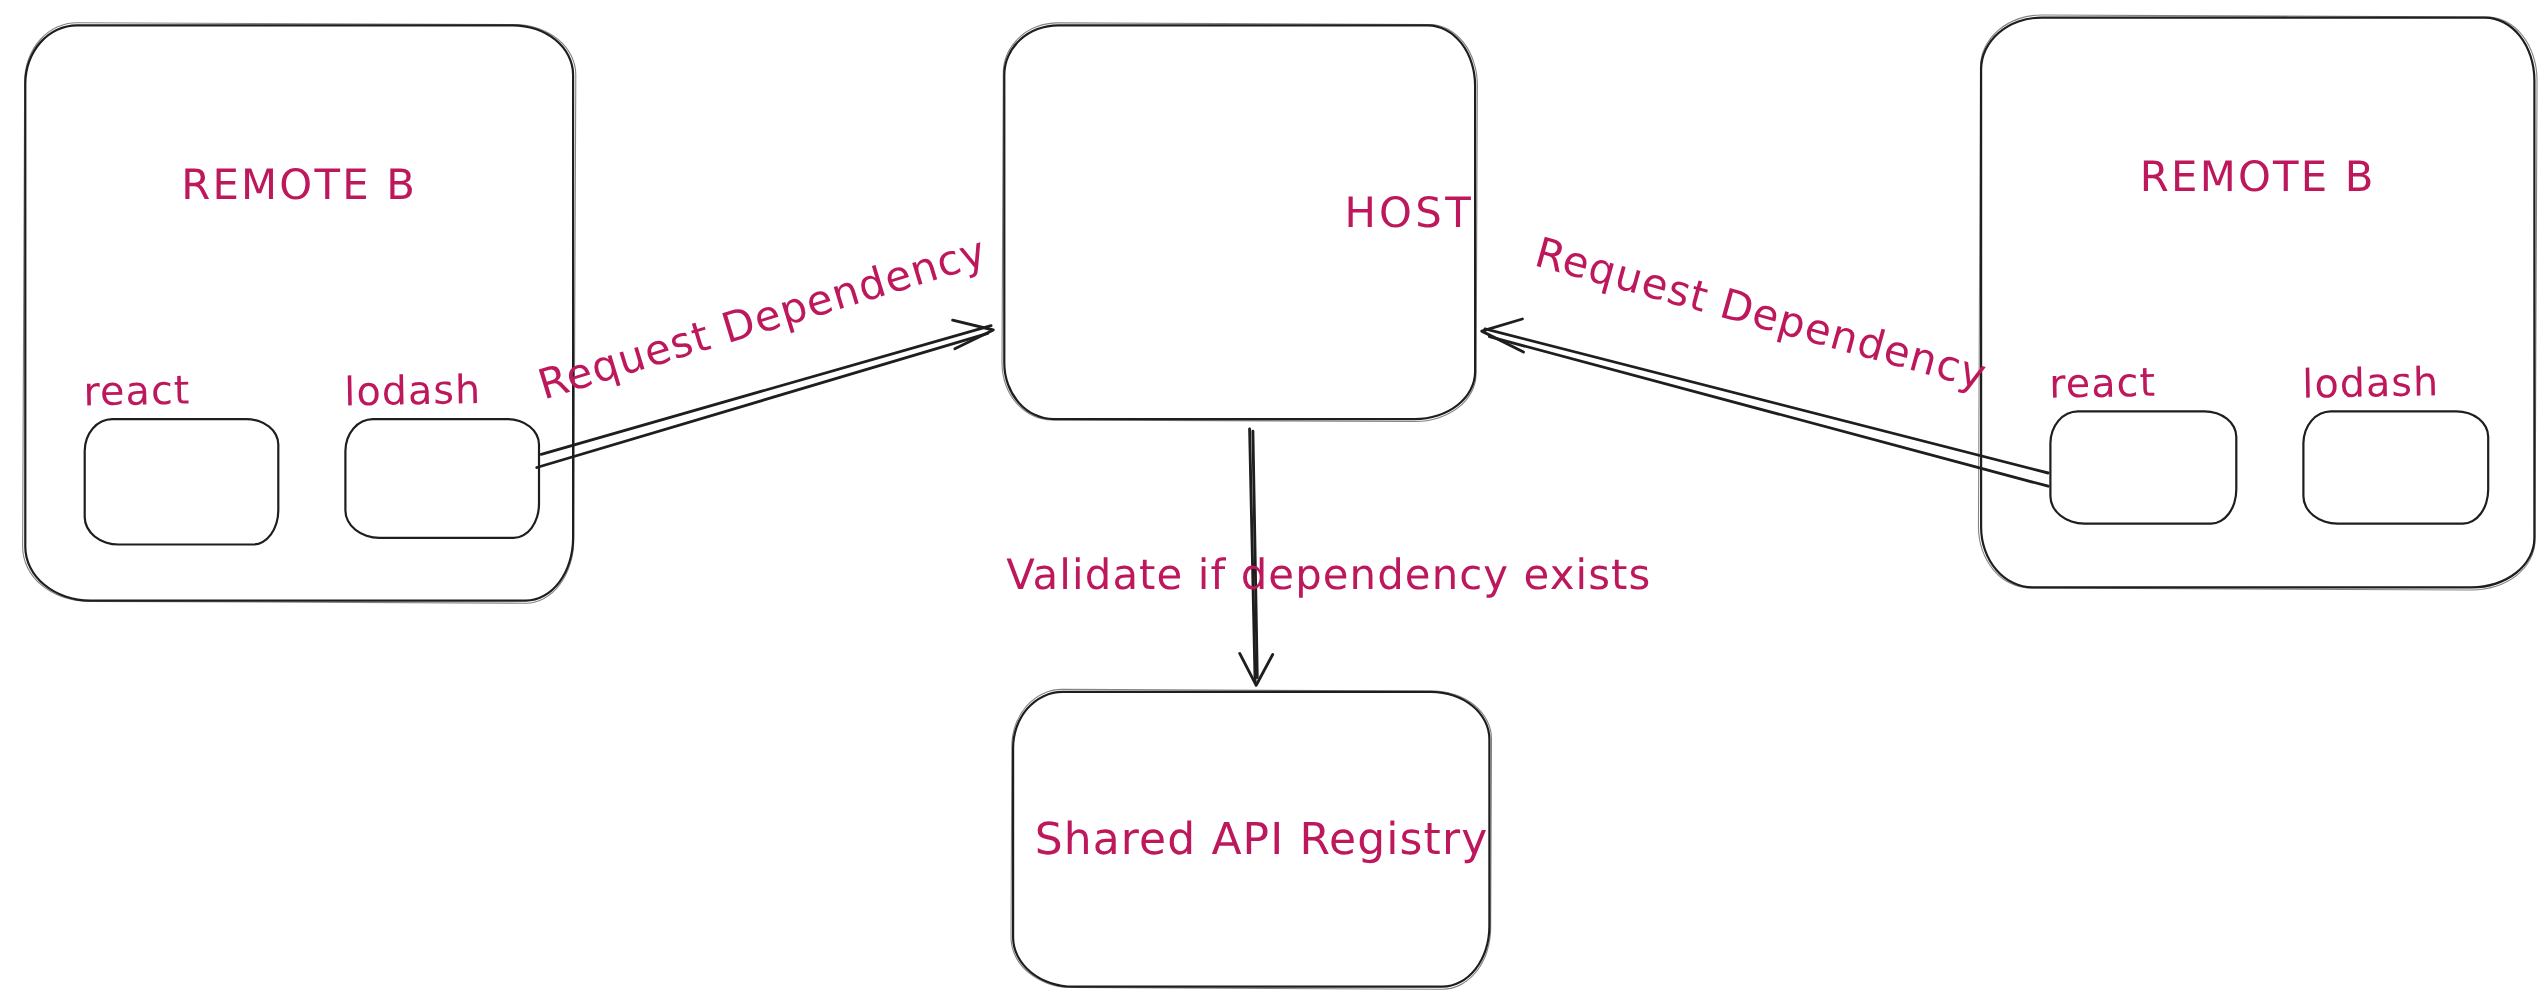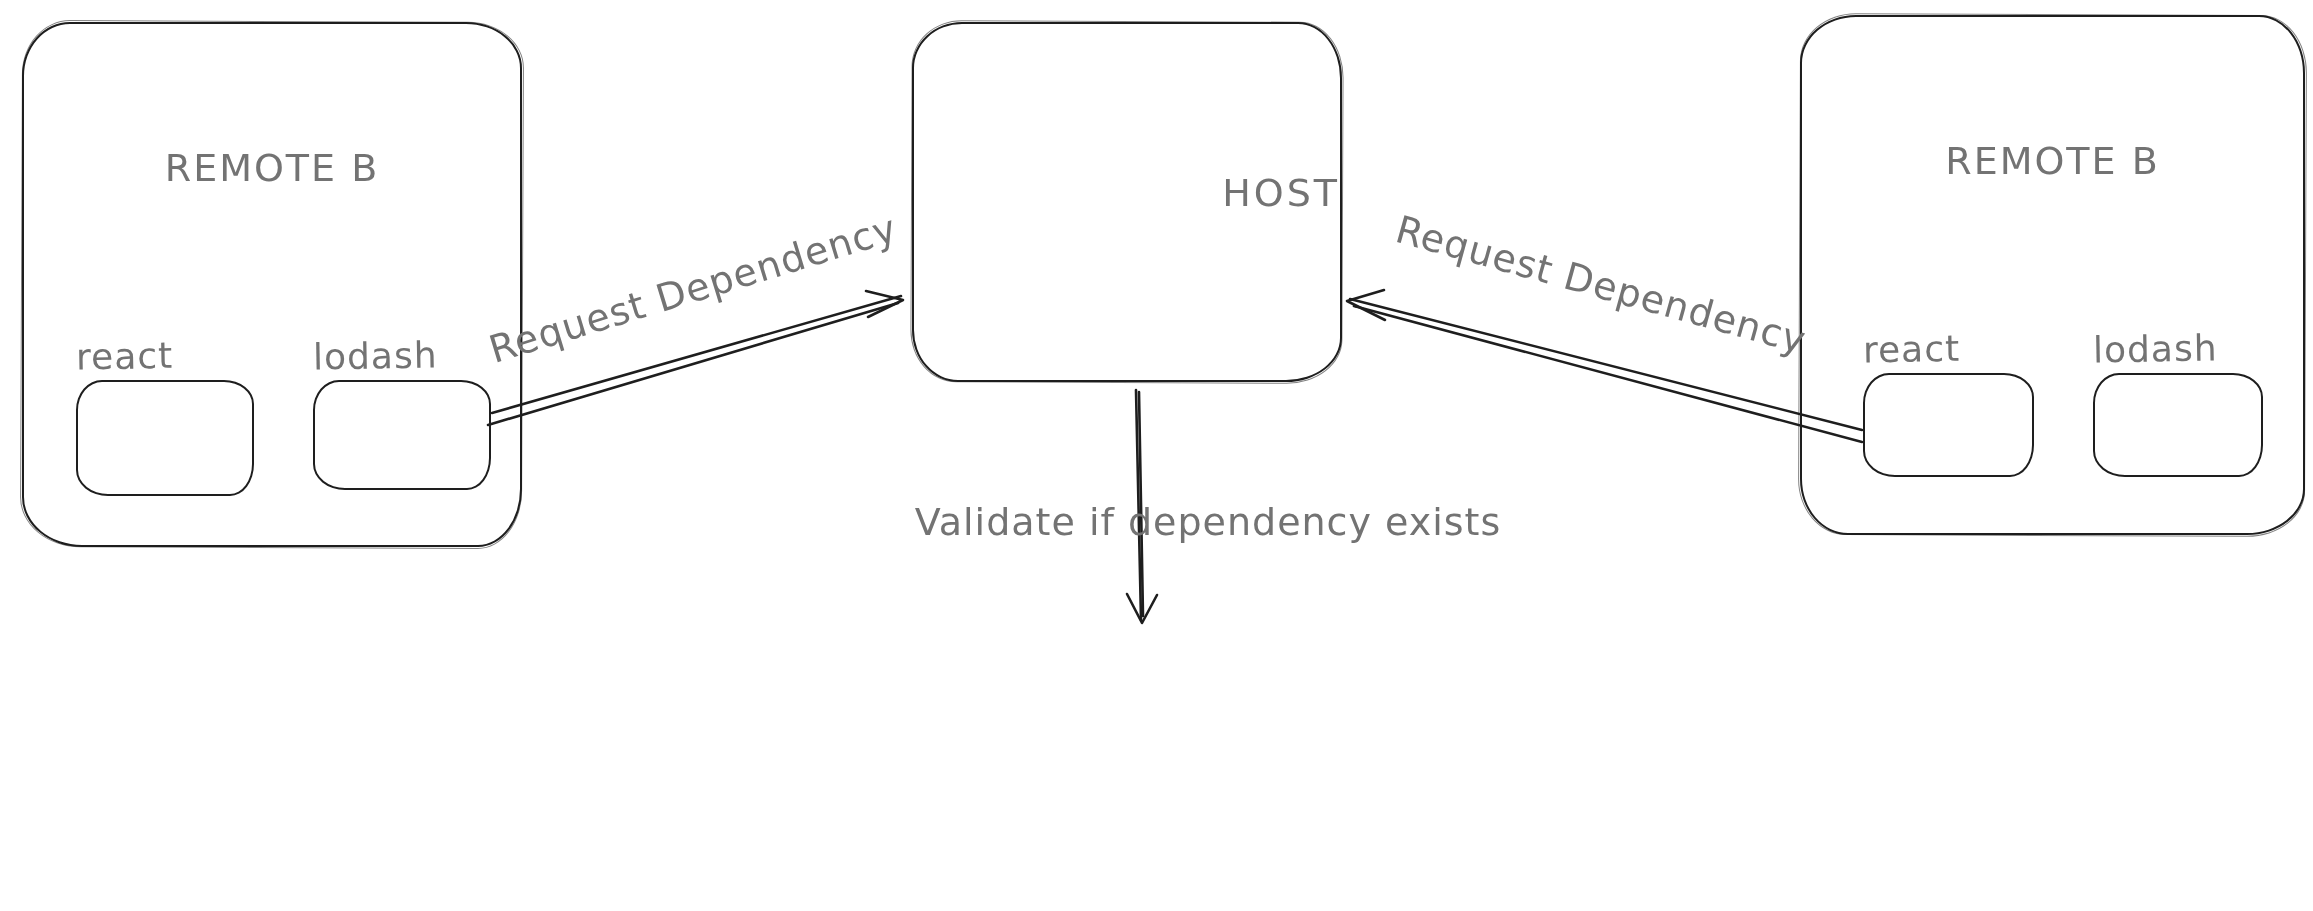--- a/index.html
+++ b/index.html
@@ -3,21 +3,21 @@
 <meta charset="utf-8">
 <style>
   * { box-sizing: border-box; }
   html, body { margin: 0; padding: 0; background: #ffffff; }
   .canvas {
     position: relative;
     width: 2313px;
     height: 911px;
     background: #ffffff;
     font-family: "DejaVu Sans", sans-serif;
-    color: #737373;
+    color: #be185d;
     overflow: hidden;
   }
   .node {
     position: absolute;
     border: 2.5px solid #1e1e1e;
     background: transparent;
   }
   
   .node::before {
     content: "";
@@ -117,18 +117,21 @@
     <div class="pkg" style="left:61px; top:308px; width:171px;">
       <div class="pkg-label">react</div>
       <div class="pkg-box" style="height:104px;"></div>
     </div>
     <div class="pkg" style="left:291px; top:308px; width:170px;">
       <div class="pkg-label">lodash</div>
       <div class="pkg-box" style="height:104px;"></div>
     </div>
   </div>
 
+  <div class="node registry-node" style="left:920px; top:628px; width:435px; height:270px; border-radius:46px 54px 44px 56px / 52px 44px 56px 46px;">
+    <div class="node-title">Shared API Registry</div>
+  </div>
 
   <div class="edge-label rot-left" style="left:693px; top:289px;">Request Dependency</div>
   <div class="edge-label rot-right" style="left:1601px; top:285px;">Request Dependency</div>
   <div class="edge-label" style="left:1208px; top:522px;">Validate if dependency exists</div>
 
 </div>
 
 </body></html>

